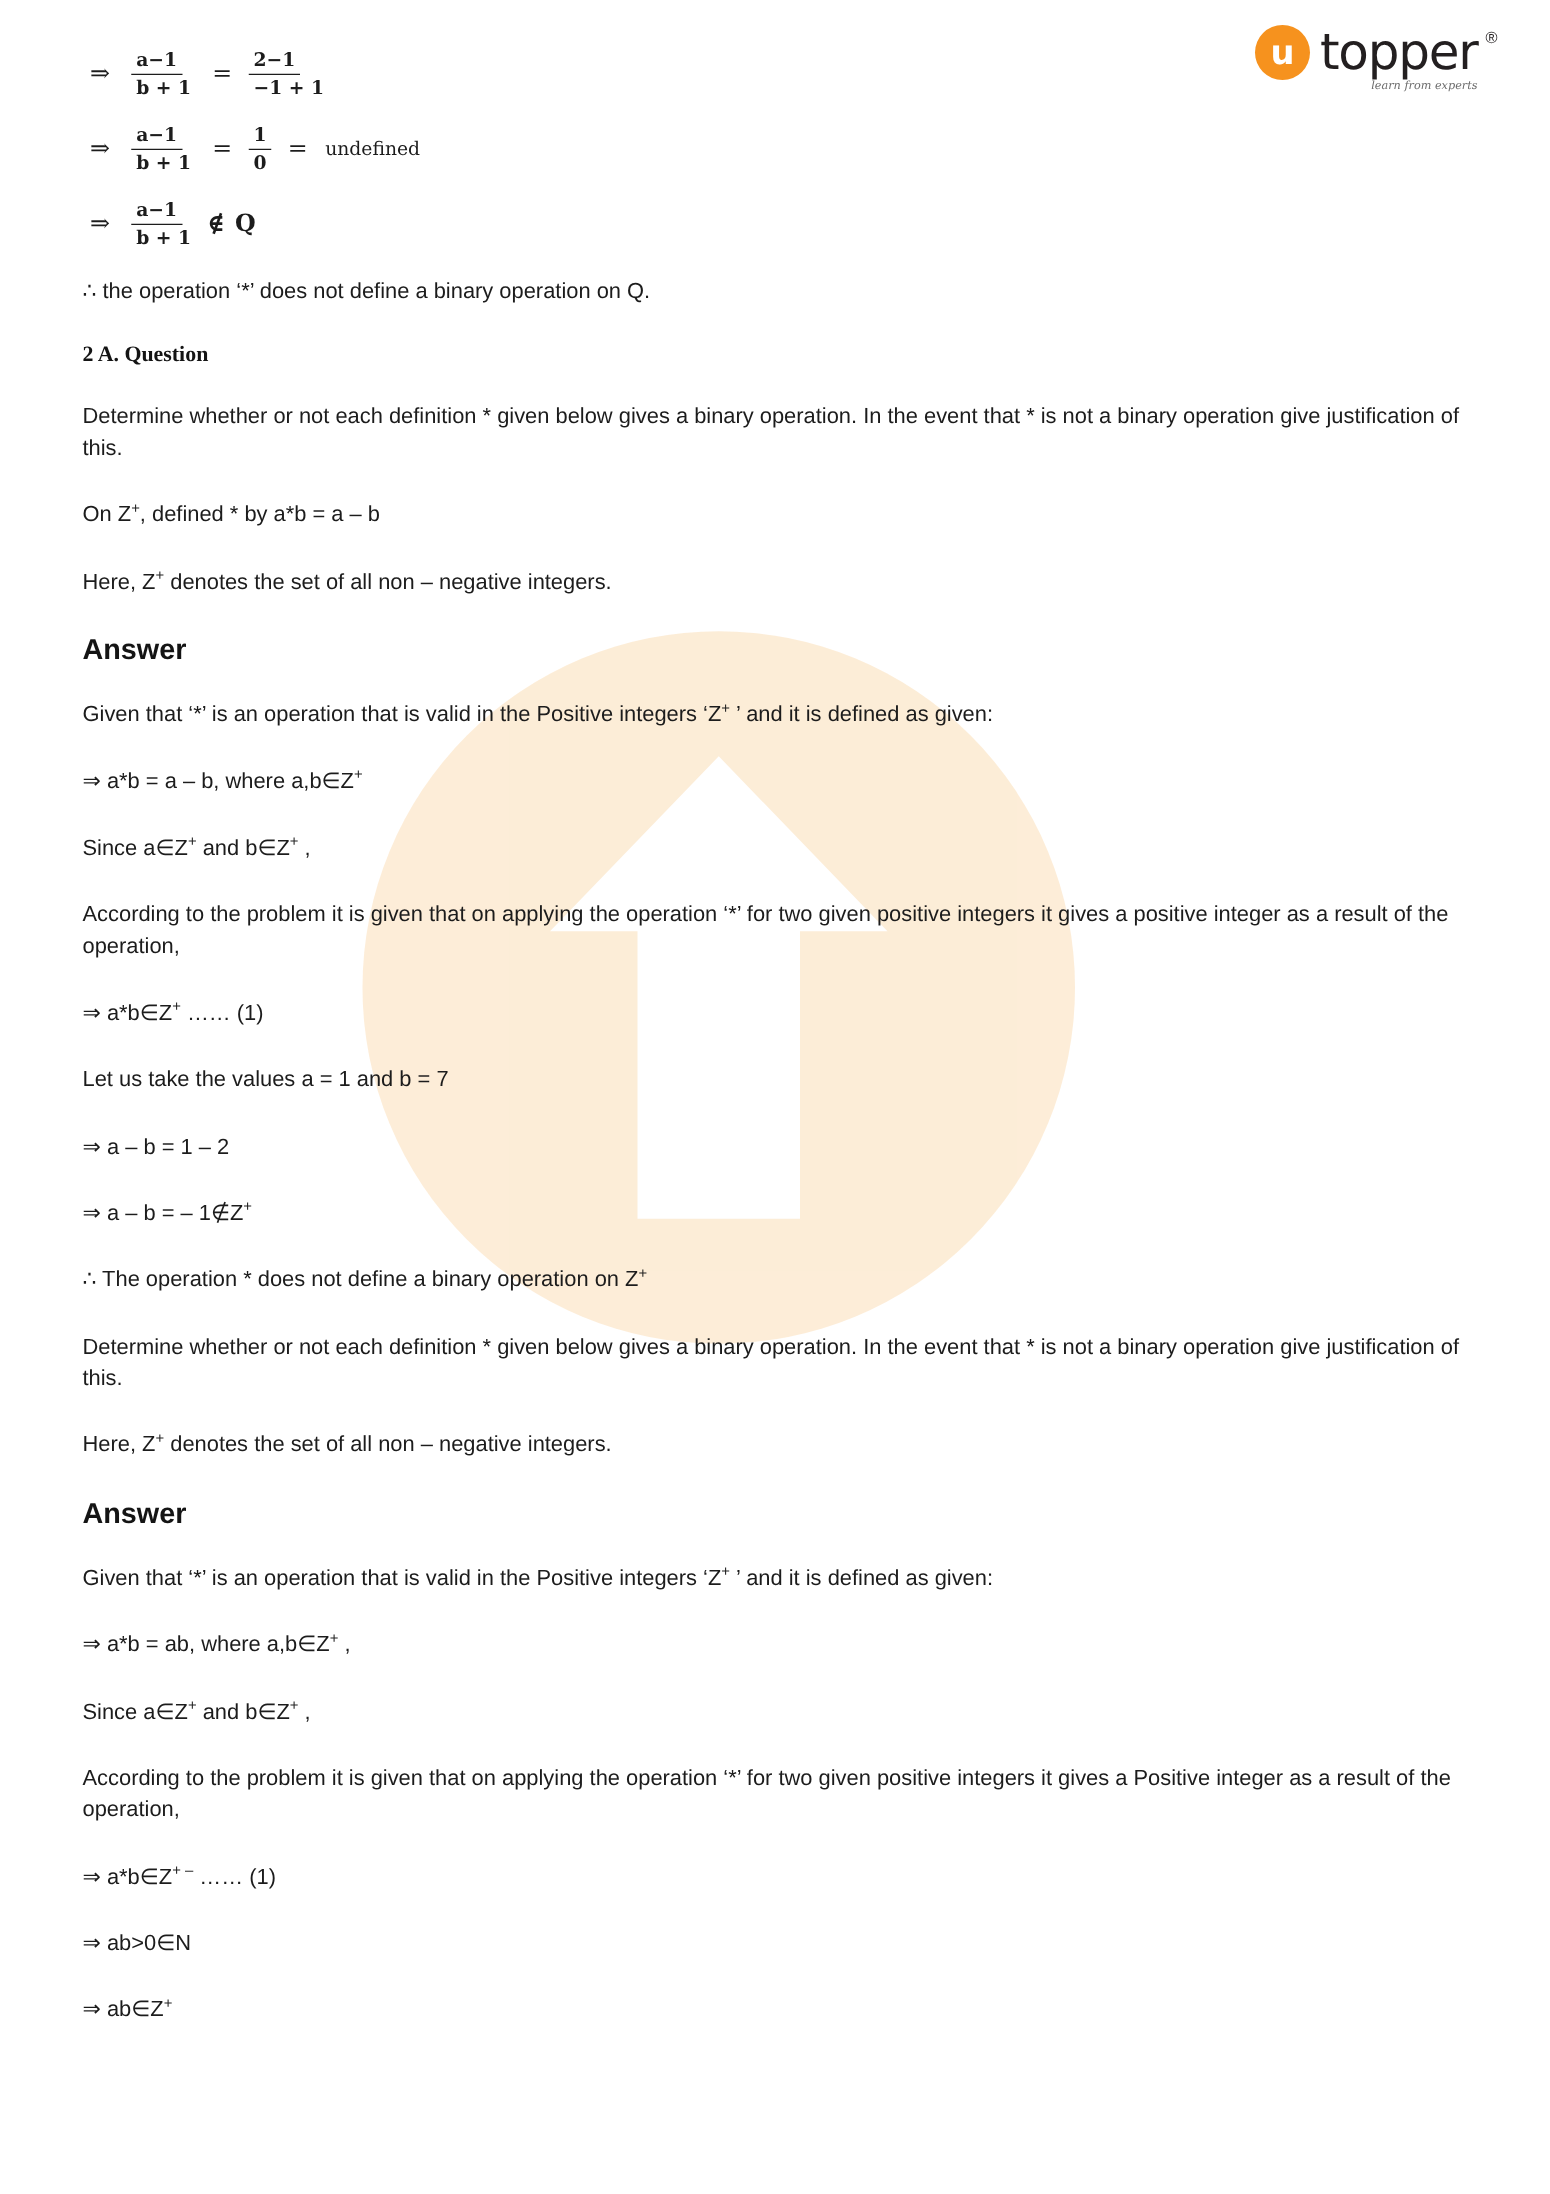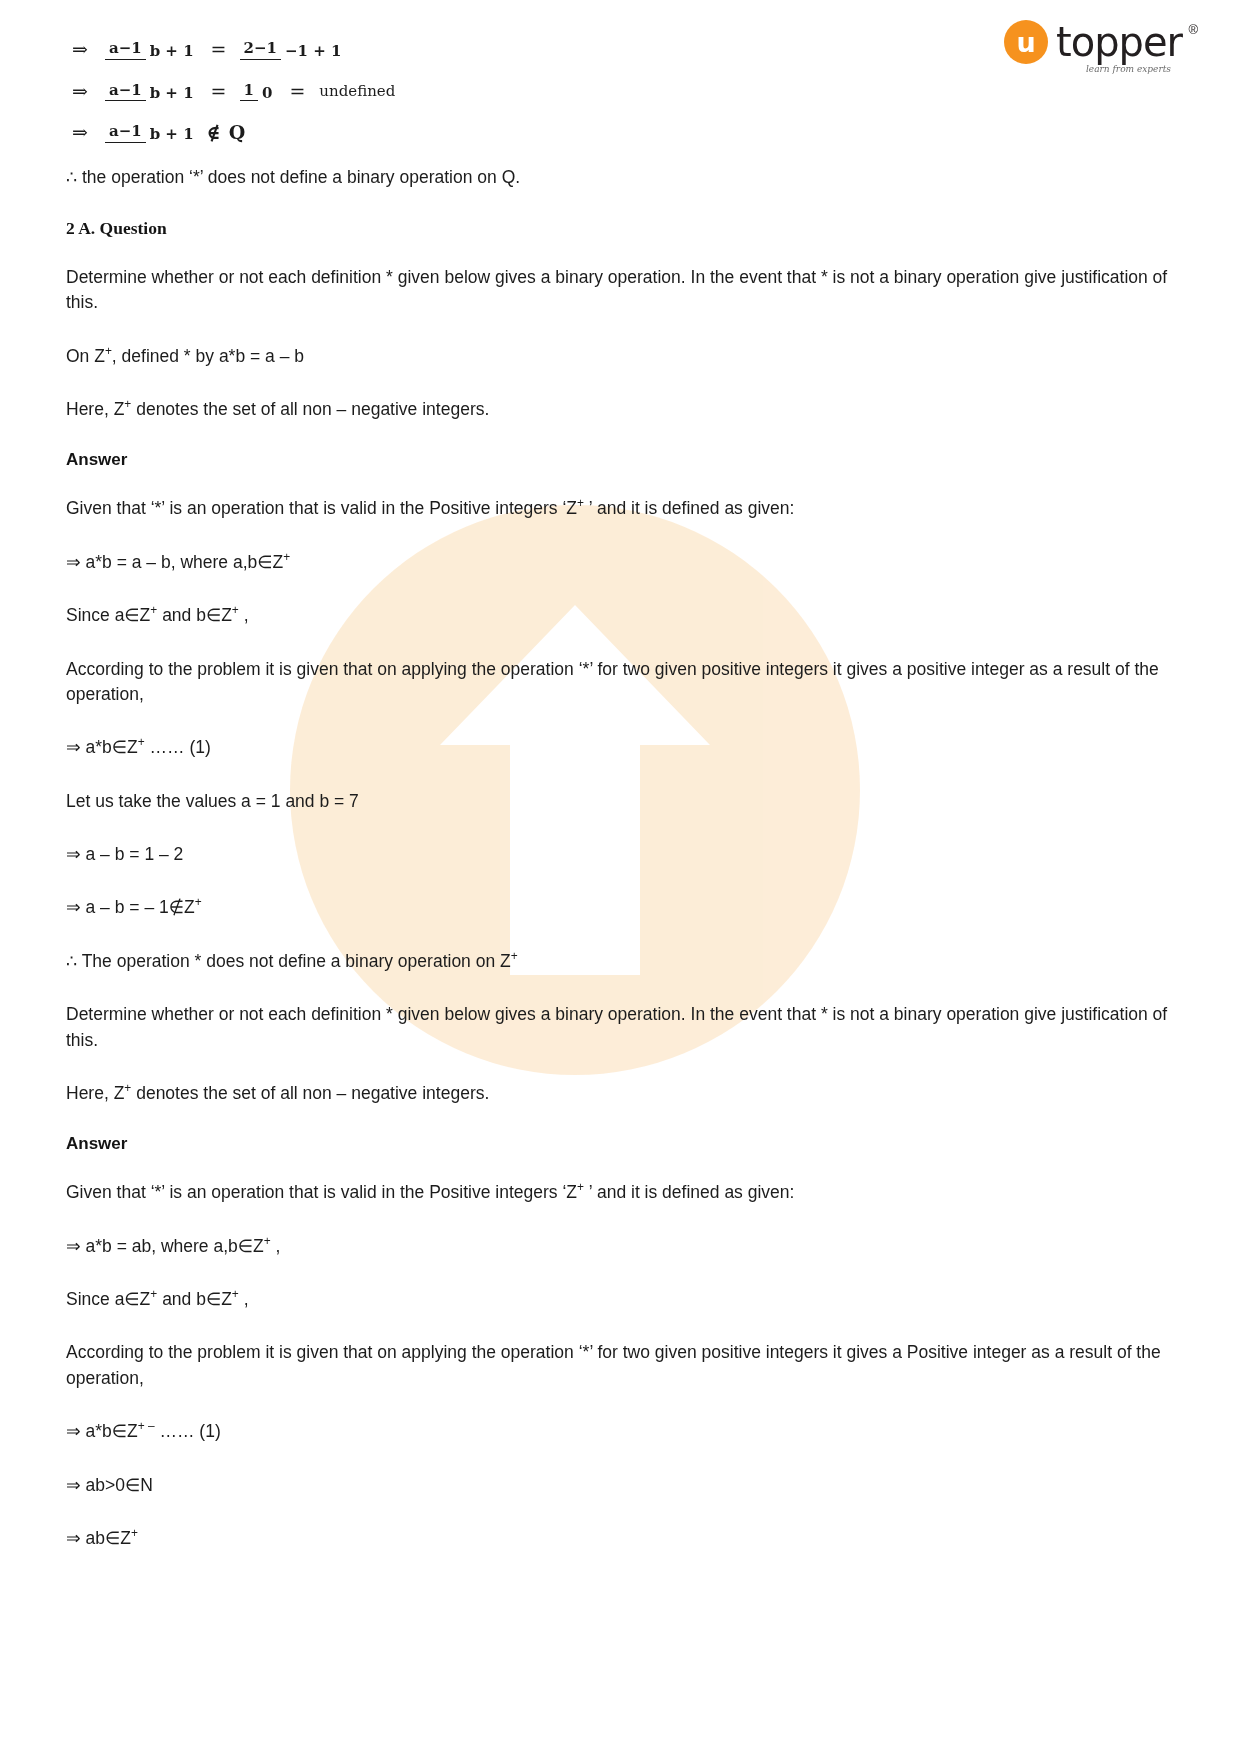--- a/index.html
+++ b/index.html
@@ -80,21 +80,21 @@
   }
   .logo-reg {
     position: absolute;
     right: -16px;
     top: 0px;
     font-size: 13px;
     color: #231f20;
   }
   .logo-tag {
     position: absolute;
-    right: 11px;
+    right: 0px;
     bottom: -12px;
     font-size: 9px;
     color: #6b6b6b;
     font-style: italic;
     font-family: "DejaVu Serif", serif;
   }
 
   
   .content {
     position: relative;
@@ -107,21 +107,21 @@
     color: #1c1c1c;
   }
   h3.heading {
     font-size: 17.5px;
     font-weight: bold;
     margin: 0 0 26px 0;
     color: #141414;
     font-family: Liberation Serif, serif;
   }
   h3.answer {
-    font-size: 17px;
+    font-size: 23px;
     font-weight: bold;
     margin: 0 0 26px 0;
     color: #141414;
   }
   sup {
     font-size: 0.68em;
     vertical-align: super;
     line-height: 0;
   }
   .mathline {
@@ -132,22 +132,22 @@
     margin: 0 0 22px 0;
     padding-left: 6px;
     line-height: 1;
   }
   .mathline .arrowsym {
     font-size: 19px;
     margin-right: 14px;
   }
   .frac {
     display: inline-flex;
-    flex-direction: row;
-    align-items: flex-end;
+    flex-direction: column;
+    align-items: flex-start;
     vertical-align: middle;
     font-weight: bold;
     font-size: 15px;
     margin: 0 3px;
   }
   .frac .num {
     padding: 0 4px 2px 4px;
     border-bottom: 1.6px solid #1c1c1c;
     line-height: 1.1;
   }

